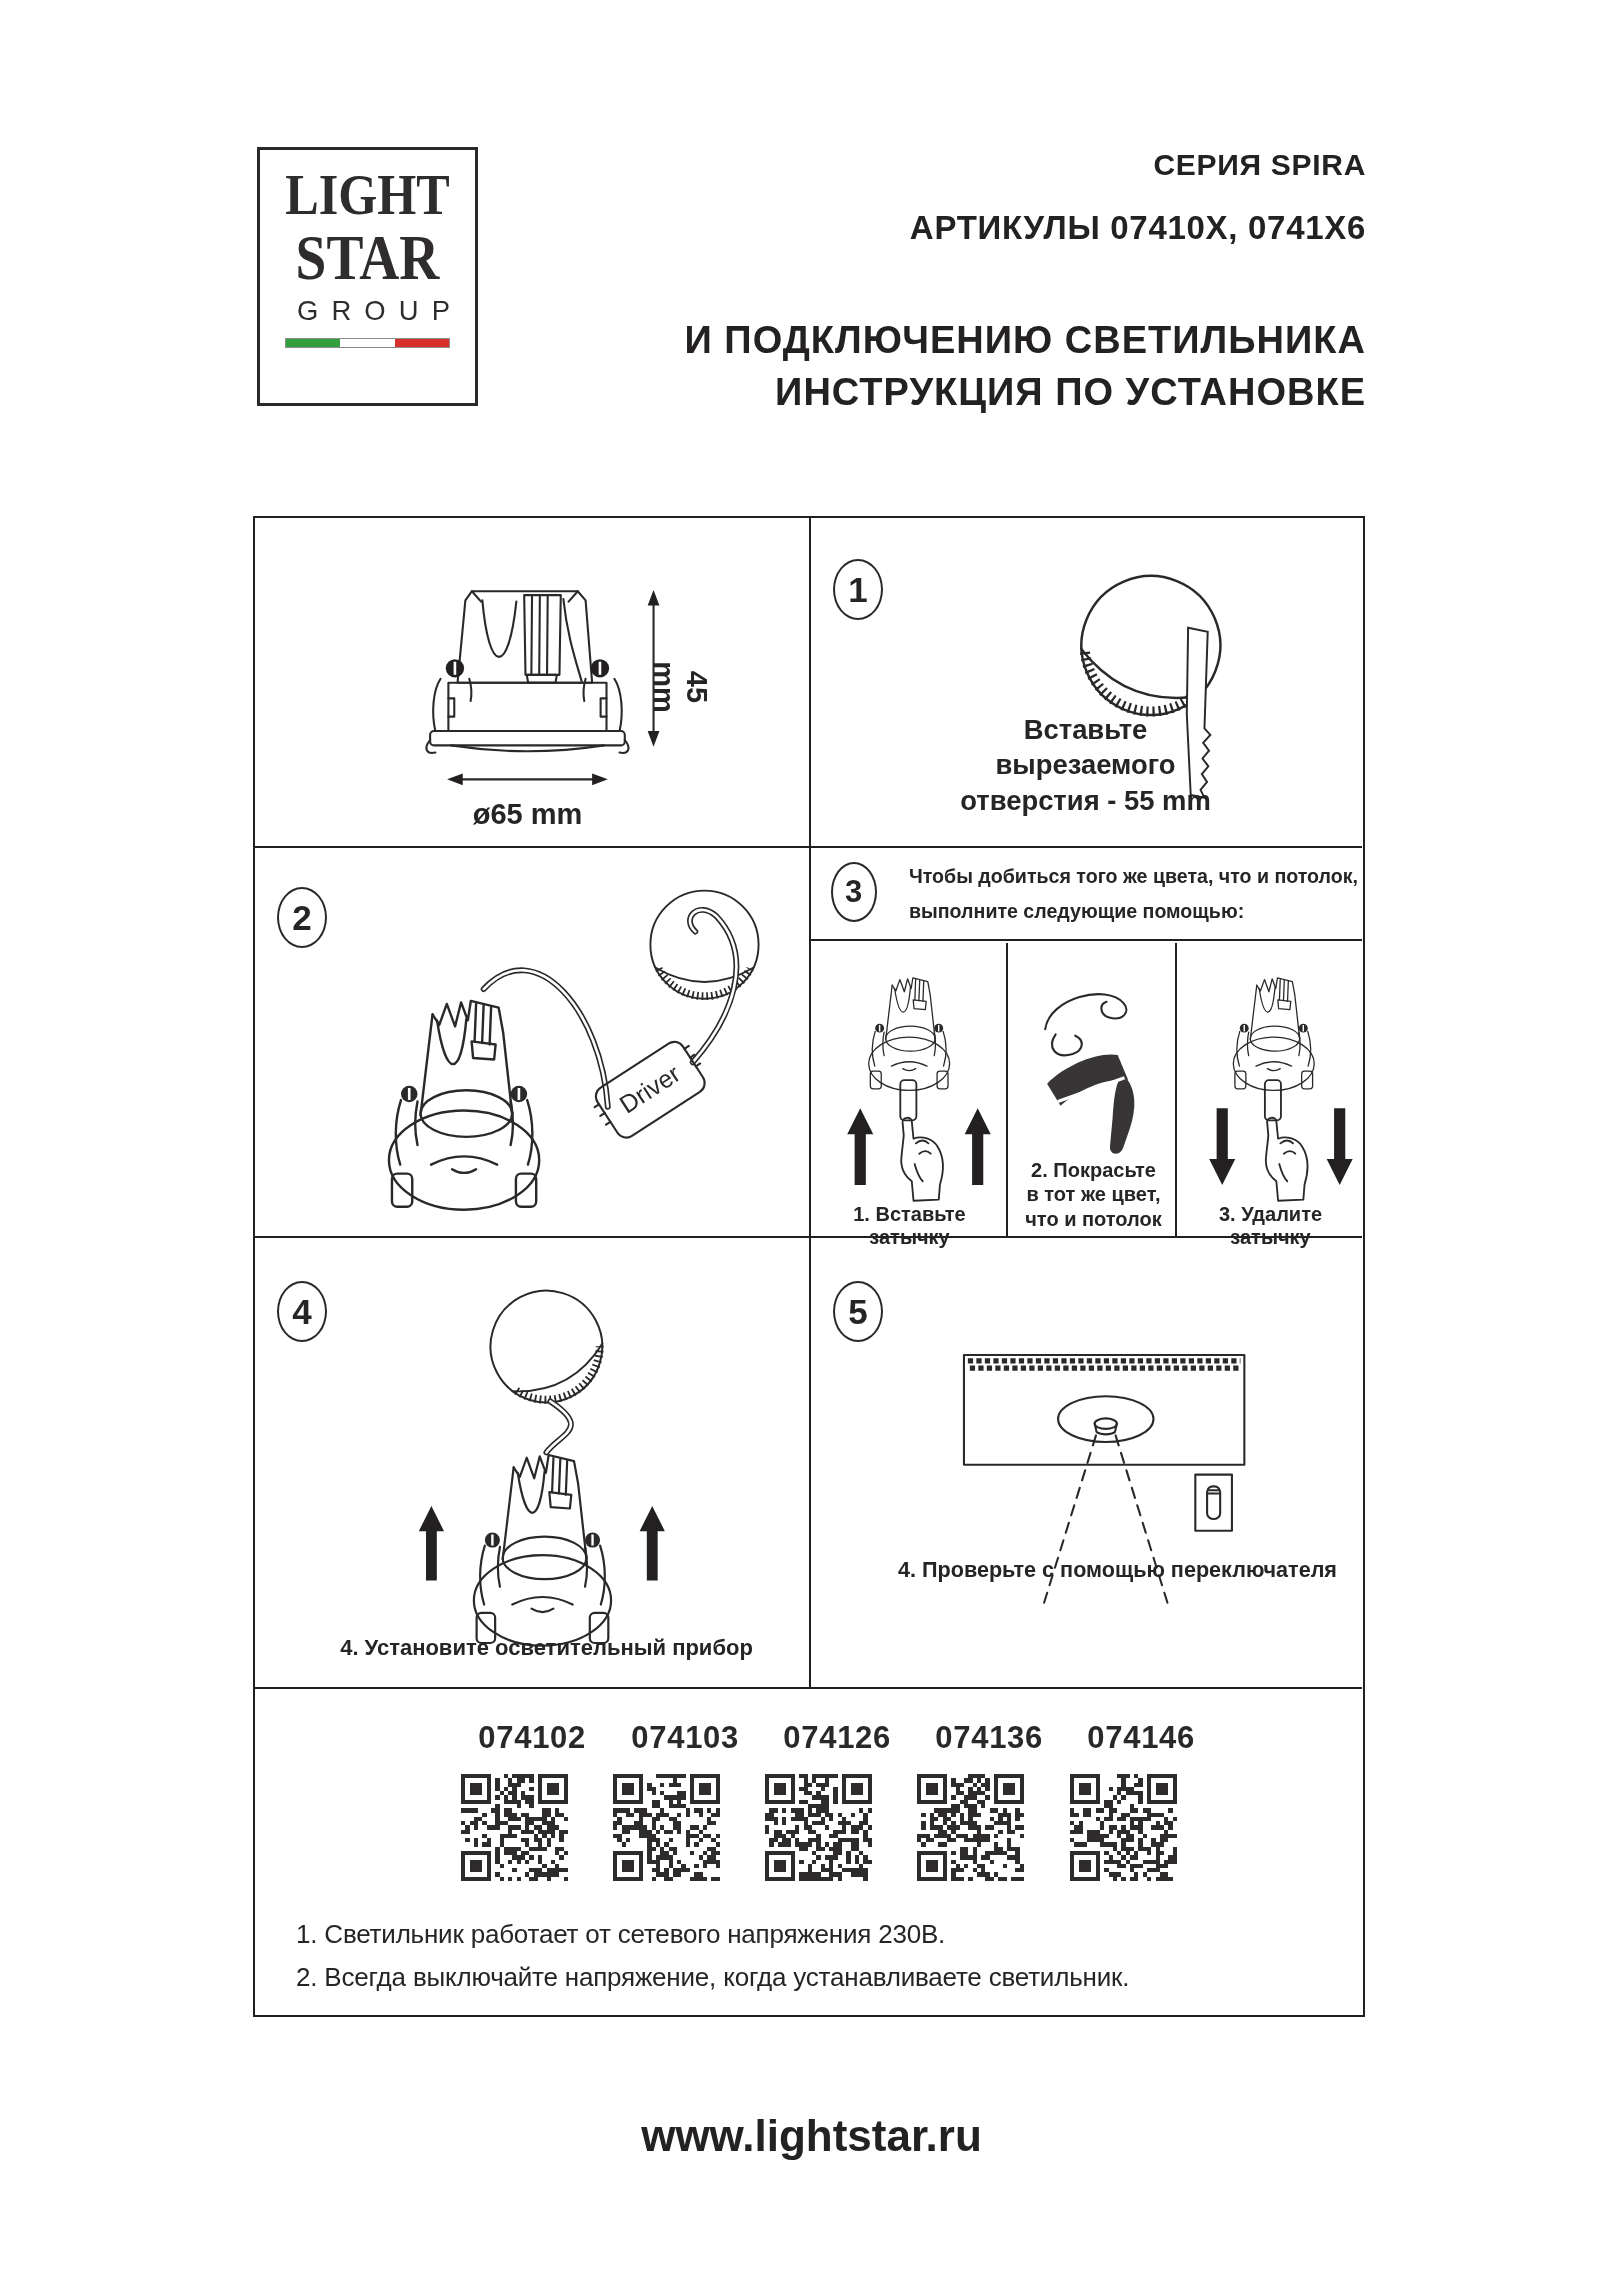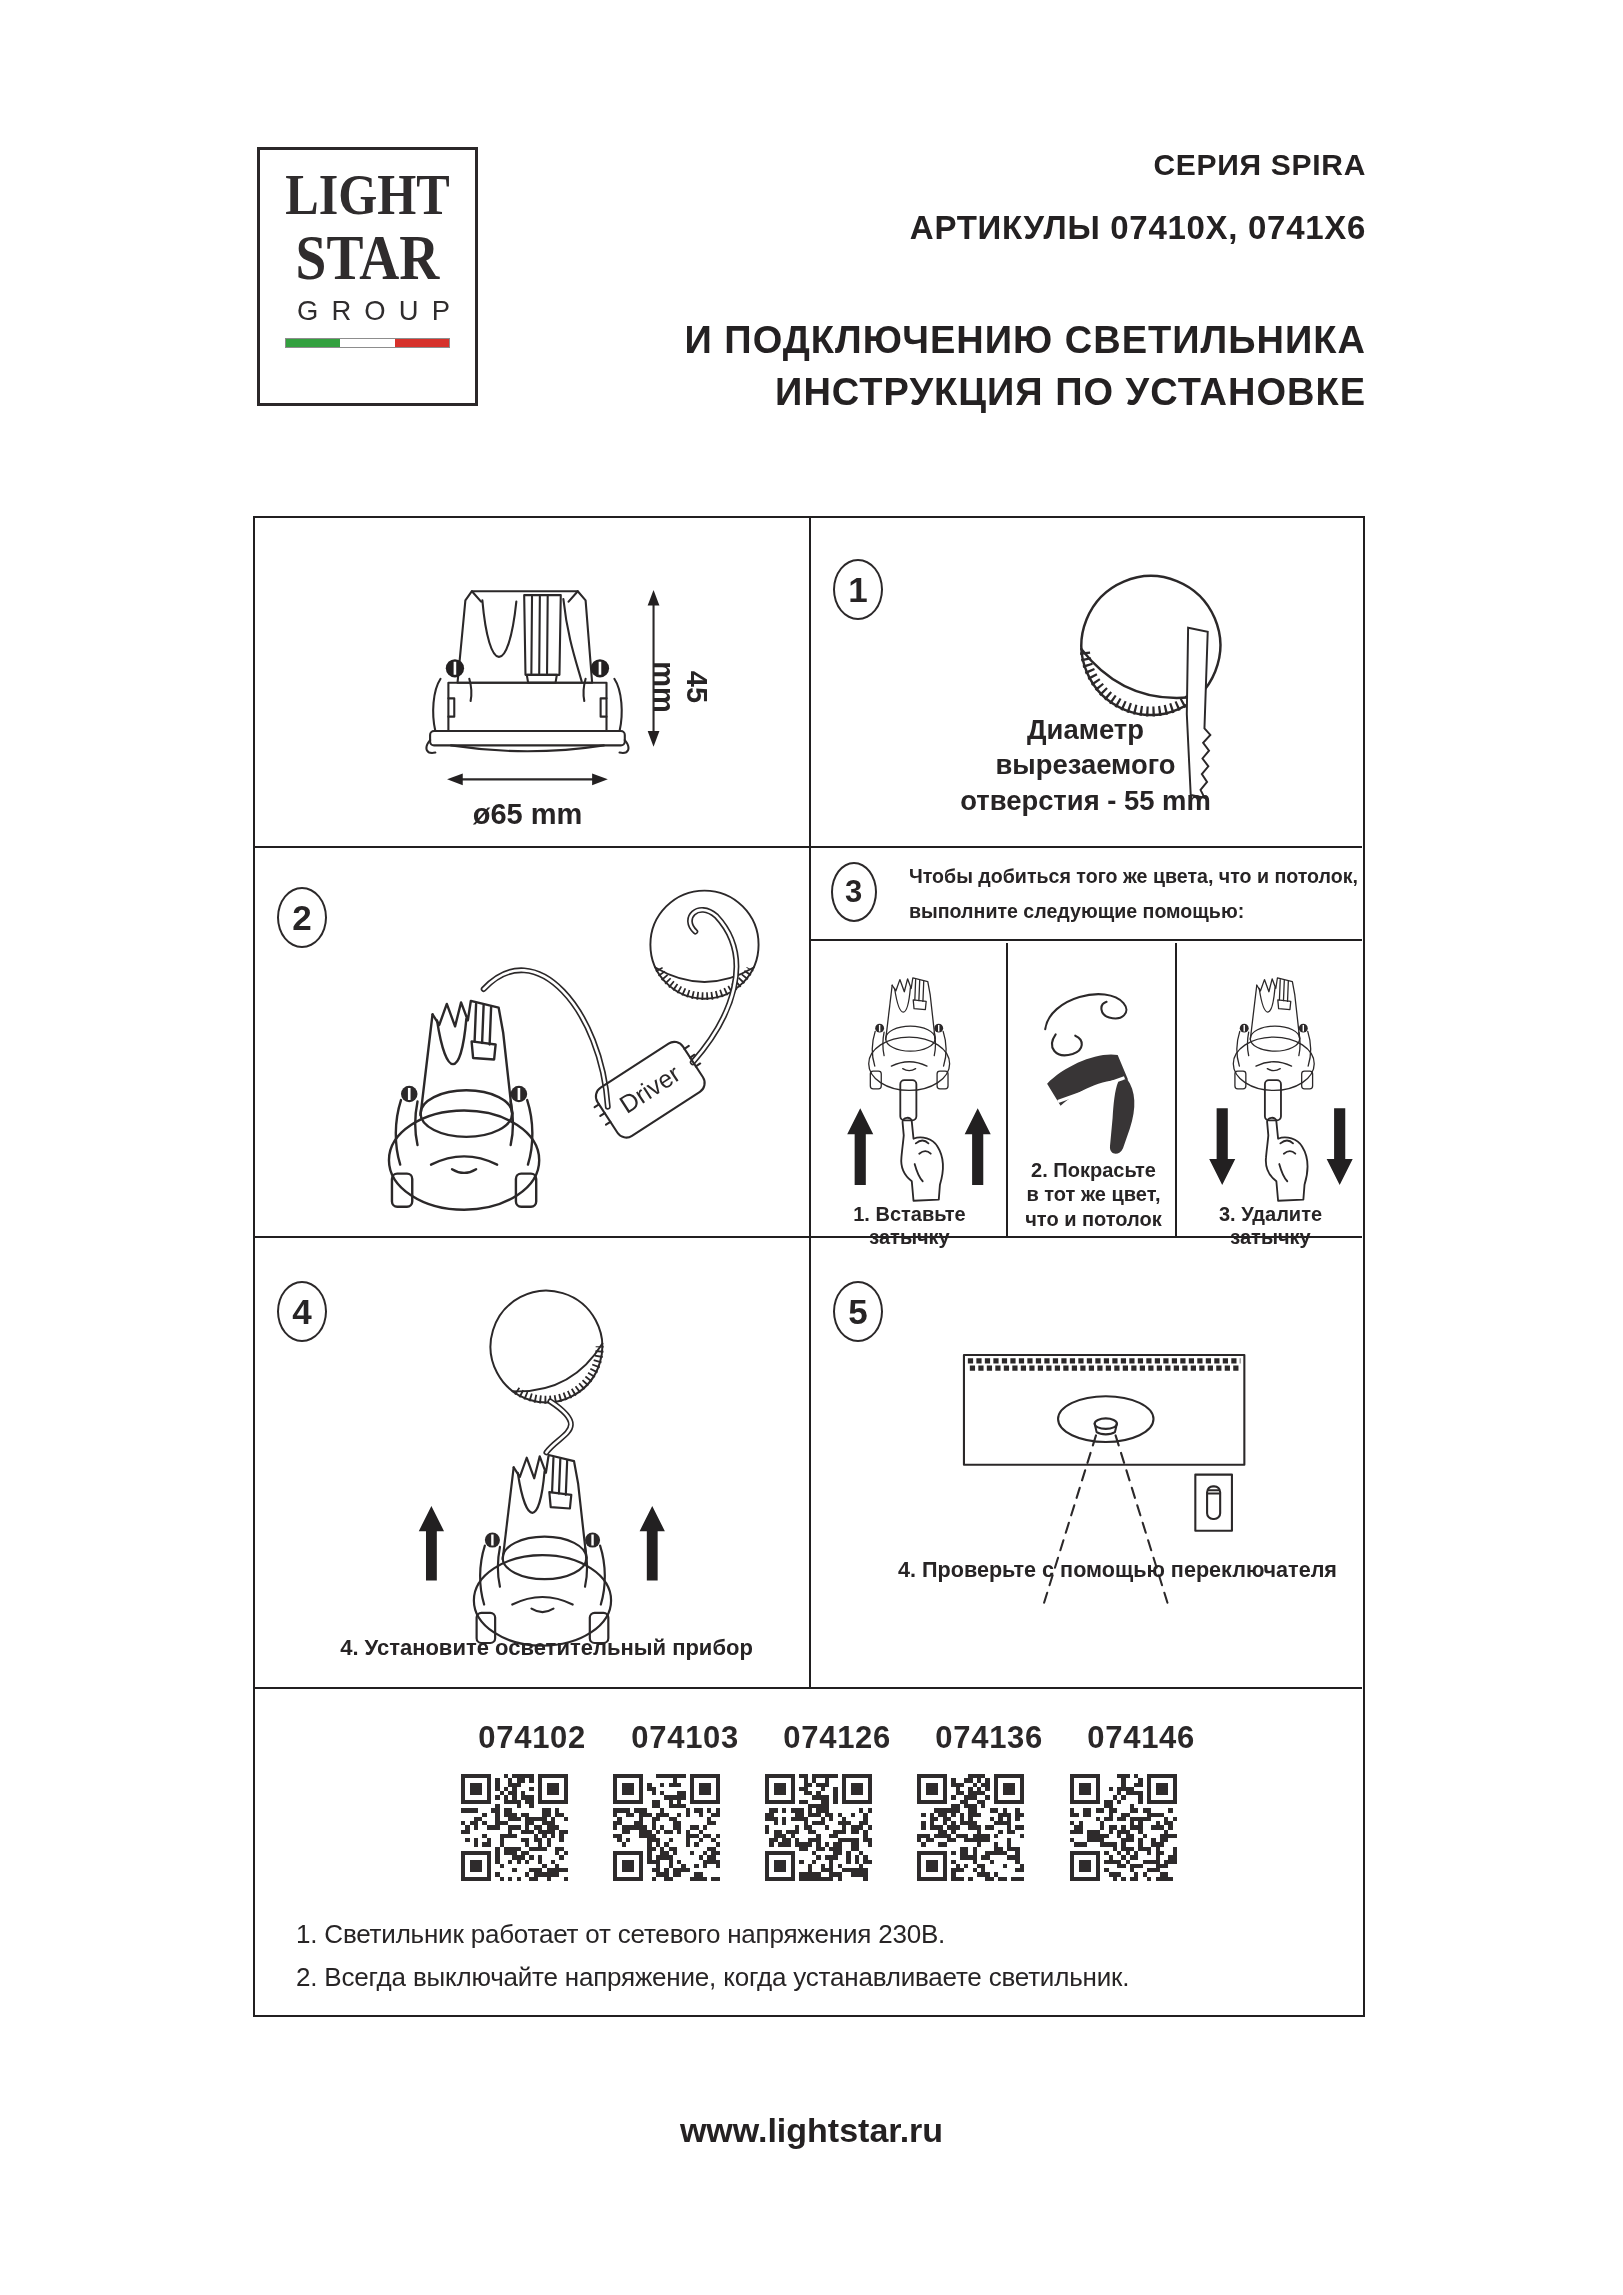--- a/index.html
+++ b/index.html
@@ -31,21 +31,21 @@
   .cap{position:absolute;font-weight:700;color:#272425;text-align:center;}
   
   .ln{fill:none;stroke:#2b2829;stroke-width:3.2;stroke-linecap:round;stroke-linejoin:round;}
   .cbl-o{fill:none;stroke:#2b2829;stroke-width:9;stroke-linecap:round;}
   .cbl-i{fill:none;stroke:#ffffff;stroke-width:4;stroke-linecap:round;}
   svg text{font-family:"Liberation Sans",sans-serif;}
   
   .qr-label{position:absolute;width:144px;text-align:right;font-size:31px;font-weight:700;color:#2b2829;letter-spacing:0.7px;}
   .qr{position:absolute;width:107px;height:107px;}
   .note{position:absolute;left:41px;font-size:26px;color:#272425;font-weight:400;letter-spacing:-0.2px;}
-  .footer{left:0;right:0;top:2111px;text-align:center;font-size:34px;font-weight:700;color:#242122;}
+  .footer{left:0;right:0;top:2111px;text-align:center;font-size:44px;font-weight:700;color:#242122;}
 </style>
 </head>
 <body>
 
 <div class="page">
 
   <svg width="0" height="0" style="position:absolute" aria-hidden="true">
     <defs>
       <g id="fix3q">
         <path class="ln" d="M-58,32 L-42,-102"></path>
@@ -147,21 +147,21 @@
       <div class="cap" style="left:379px;top:136px;width:91px;font-size:29px;transform:rotate(90deg);">45 mm</div>
       <div class="cap" style="left:207px;top:280px;width:131px;font-size:29px;">ø65 mm</div>
     </div>
 
     <div class="panel bB" style="left:556px;top:0;width:551px;height:330px;">
       <div class="numcircle" style="left:22px;top:41px;">1</div>
       <svg width="551" height="330" viewBox="0 0 843 505" style="position:absolute;left:0;top:0">
         <use href="#disc" transform="translate(520,195) rotate(22) scale(1.18)"></use>
         <use href="#saw" transform="translate(575,180)"></use>
       </svg>
-      <div class="cap" style="left:131px;top:196px;width:287px;font-size:27.4px;">Диаметр</div>
+      <div class="cap" style="left:131px;top:196px;width:287px;font-size:27.4px;">Вставьте</div>
       <div class="cap" style="left:131px;top:231px;width:287px;font-size:27.4px;">вырезаемого</div>
       <div class="cap" style="left:131px;top:267px;width:287px;font-size:27.4px;">отверстия - 55 mm</div>
     </div>
 
     <div class="panel bR bB" style="left:0;top:330px;width:556px;height:390px;">
       <div class="numcircle" style="left:22px;top:39px;">2</div>
       <svg width="556" height="390" viewBox="0 0 851 597" style="position:absolute;left:0;top:0">
         <use href="#disc" transform="translate(688,148) scale(0.92)"></use>
         <path class="cbl-o" d="M350,216 C430,130 530,250 540,396"></path>
         <path class="cbl-i" d="M350,216 C430,130 530,250 540,396"></path>

